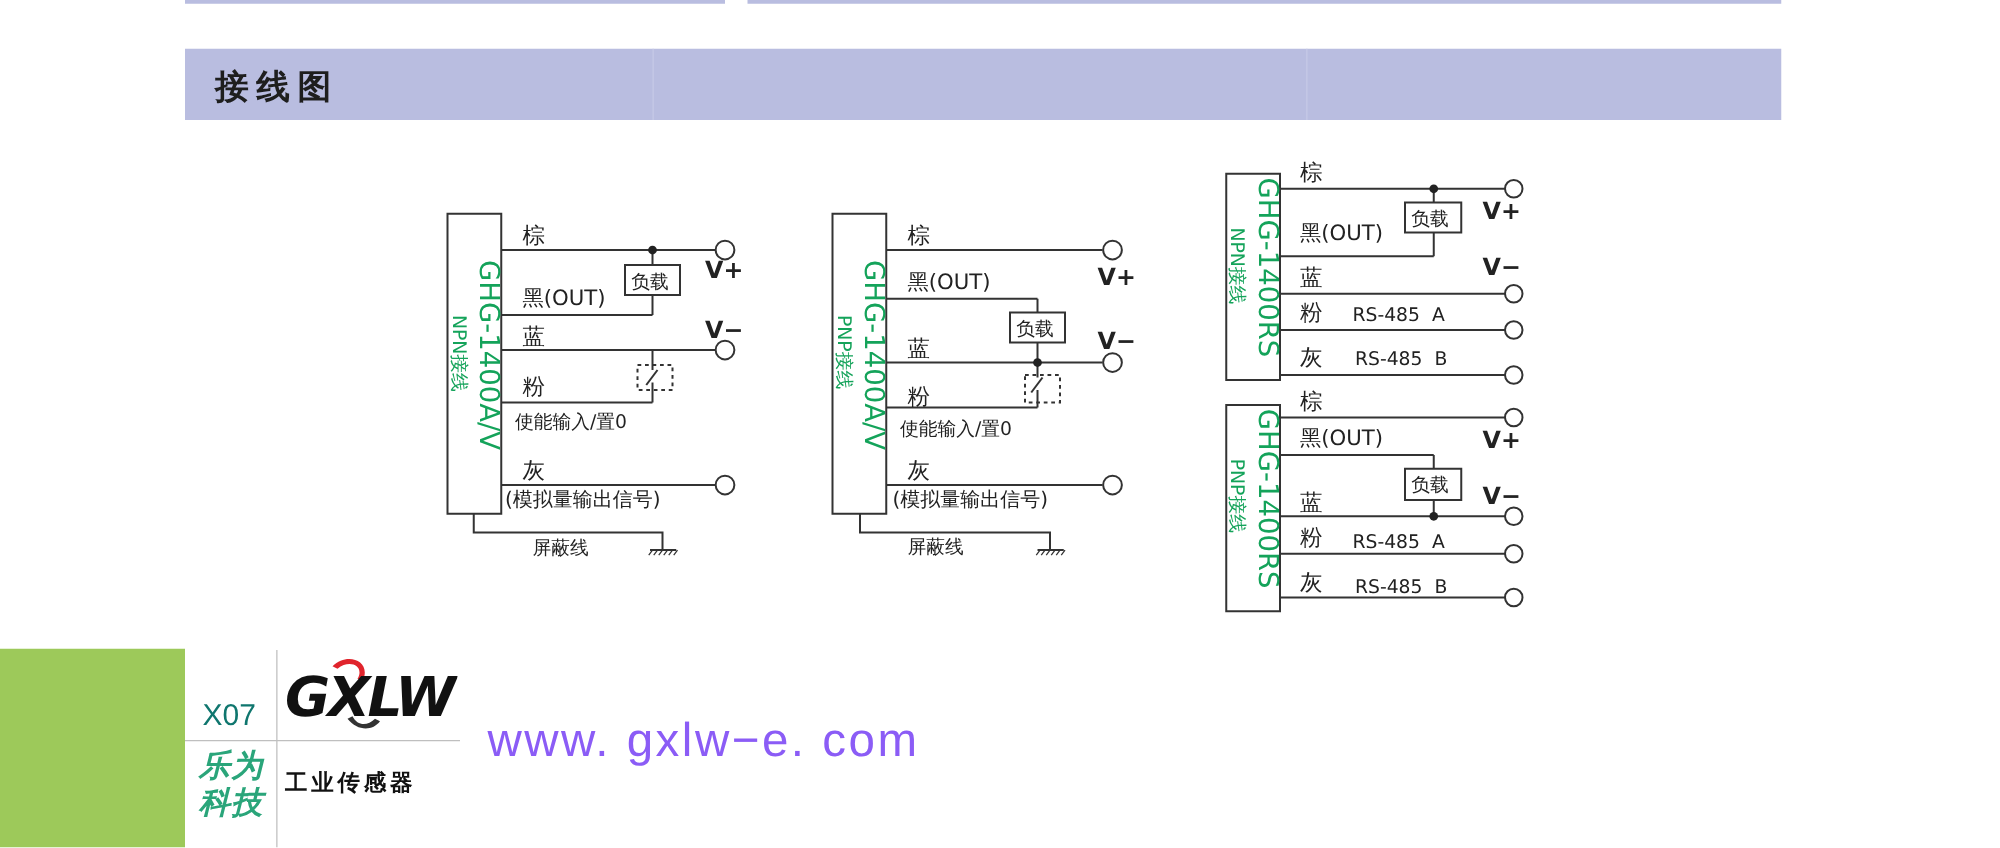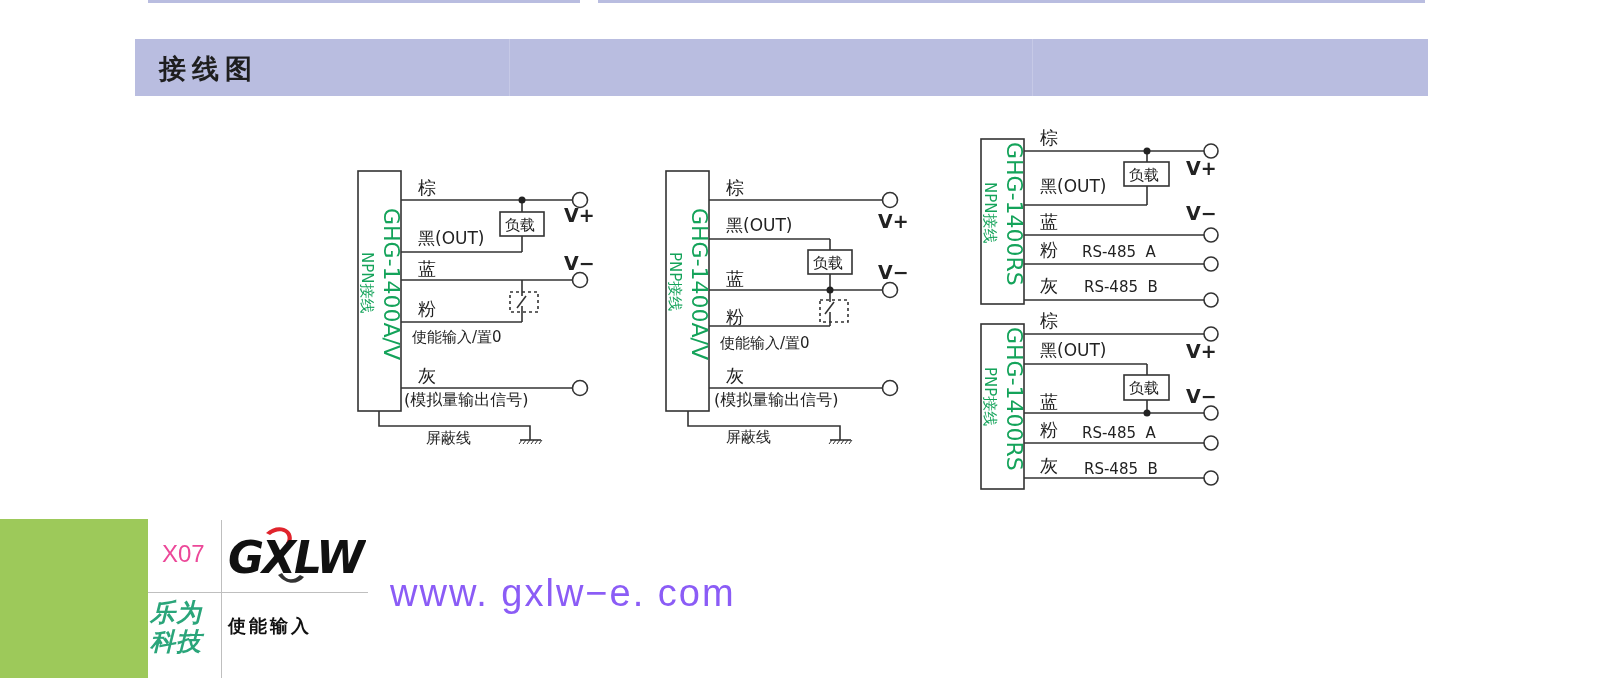--- a/index.html
+++ b/index.html
@@ -1,27 +1,27 @@
 <!DOCTYPE html>
 <html><head>
 <meta charset="utf-8">
 <style>
   html, body { margin:0; padding:0; background:#ffffff; }
   body { width:1600px; height:678px; position:relative; overflow:hidden; font-family:"DejaVu Sans", sans-serif; }
   .topbar { position:absolute; top:0; height:3px; background:#b9bde0; }
-  .header-band { position:absolute; left:135px; top:39px; width:1277px; height:57px; background:#b9bde0;padding-left:16px; }
+  .header-band { position:absolute; left:148px; top:39px; width:1277px; height:57px; background:#b9bde0; }
   .header-band .sep { position:absolute; top:0; bottom:0; width:1px; background:#c6c9e6; }
   .header-title { position:absolute; left:24px; top:12px; font-family:"DejaVu Serif", serif; font-weight:bold; font-size:27px; letter-spacing:6px; color:#1e1e1e; }
   svg.diagram { position:absolute; overflow:visible; }
   svg text { font-family:"DejaVu Sans", sans-serif; }
   .green-block { position:absolute; left:0; top:519px; width:148px; height:159px; background:#9dc95a; }
   .footer-vline { position:absolute; left:221px; top:520px; width:1px; height:158px; background:#bfbfbf; }
   .footer-hline { position:absolute; left:148px; top:592px; width:220px; height:1px; background:#bfbfbf; }
-  .page-no { position:absolute; left:162px; top:540px; font-family:"Liberation Sans", sans-serif; font-size:24px; color:#ec4899; }
-  .brand-cn { position:absolute; left:150px; top:598px; width:70px; font-family:"DejaVu Sans", sans-serif; font-weight:bold; font-style:italic; font-size:25px; line-height:29px; color:#2aa57a; letter-spacing:1px; }
+  .page-no { position:absolute; left:162px; top:559px; font-family:"Liberation Sans", sans-serif; font-size:24px; color:#0f766e; }
+  .brand-cn { position:absolute; left:150px; top:598px; width:70px; font-family:"DejaVu Sans", sans-serif; font-weight:bold; font-style:italic; font-size:25px; line-height:29px; color:#2aa57a; letter-spacing:1px;text-align:center; }
   .tagline { position:absolute; left:228px; top:614px; font-family:"DejaVu Serif", serif; font-weight:bold; font-size:18px; letter-spacing:3px; color:#111; }
   .website { position:absolute; left:390px; top:572px; font-family:"Liberation Sans", sans-serif; font-size:38px; color:#8b5cf6; letter-spacing:2px; }
   .logo { position:absolute; left:226px; top:525px; }
 </style>
 </head>
 <body>
 
 <div class="topbar" style="left:148px; width:432px;"></div>
 <div class="topbar" style="left:598px; width:827px;"></div>
 
@@ -215,14 +215,14 @@
 <svg class="logo" width="140" height="62" viewBox="0 0 140 62">
   <path d="M40 8 C 52 -4, 72 4, 64 20 L 60 18 C 66 8, 54 2, 44 10 Z" fill="#e0242c"></path>
   <path d="M52 50 C 60 60, 72 60, 78 52 L 74 50 C 68 56, 60 56, 56 48 Z" fill="#333"></path>
   <text x="2" y="48" font-family="DejaVu Sans, sans-serif" font-size="44" font-weight="bold" font-style="italic" fill="#111" letter-spacing="-2">GXLW</text>
 </svg>
 
 <div class="brand-cn">
   <div>乐为</div>
   <div>科技</div>
 </div>
-<div class="tagline">使能输入</div>
+<div class="tagline">工业传感器</div>
 <div class="website">www. gxlw−e. com</div>
 
 </body></html>

